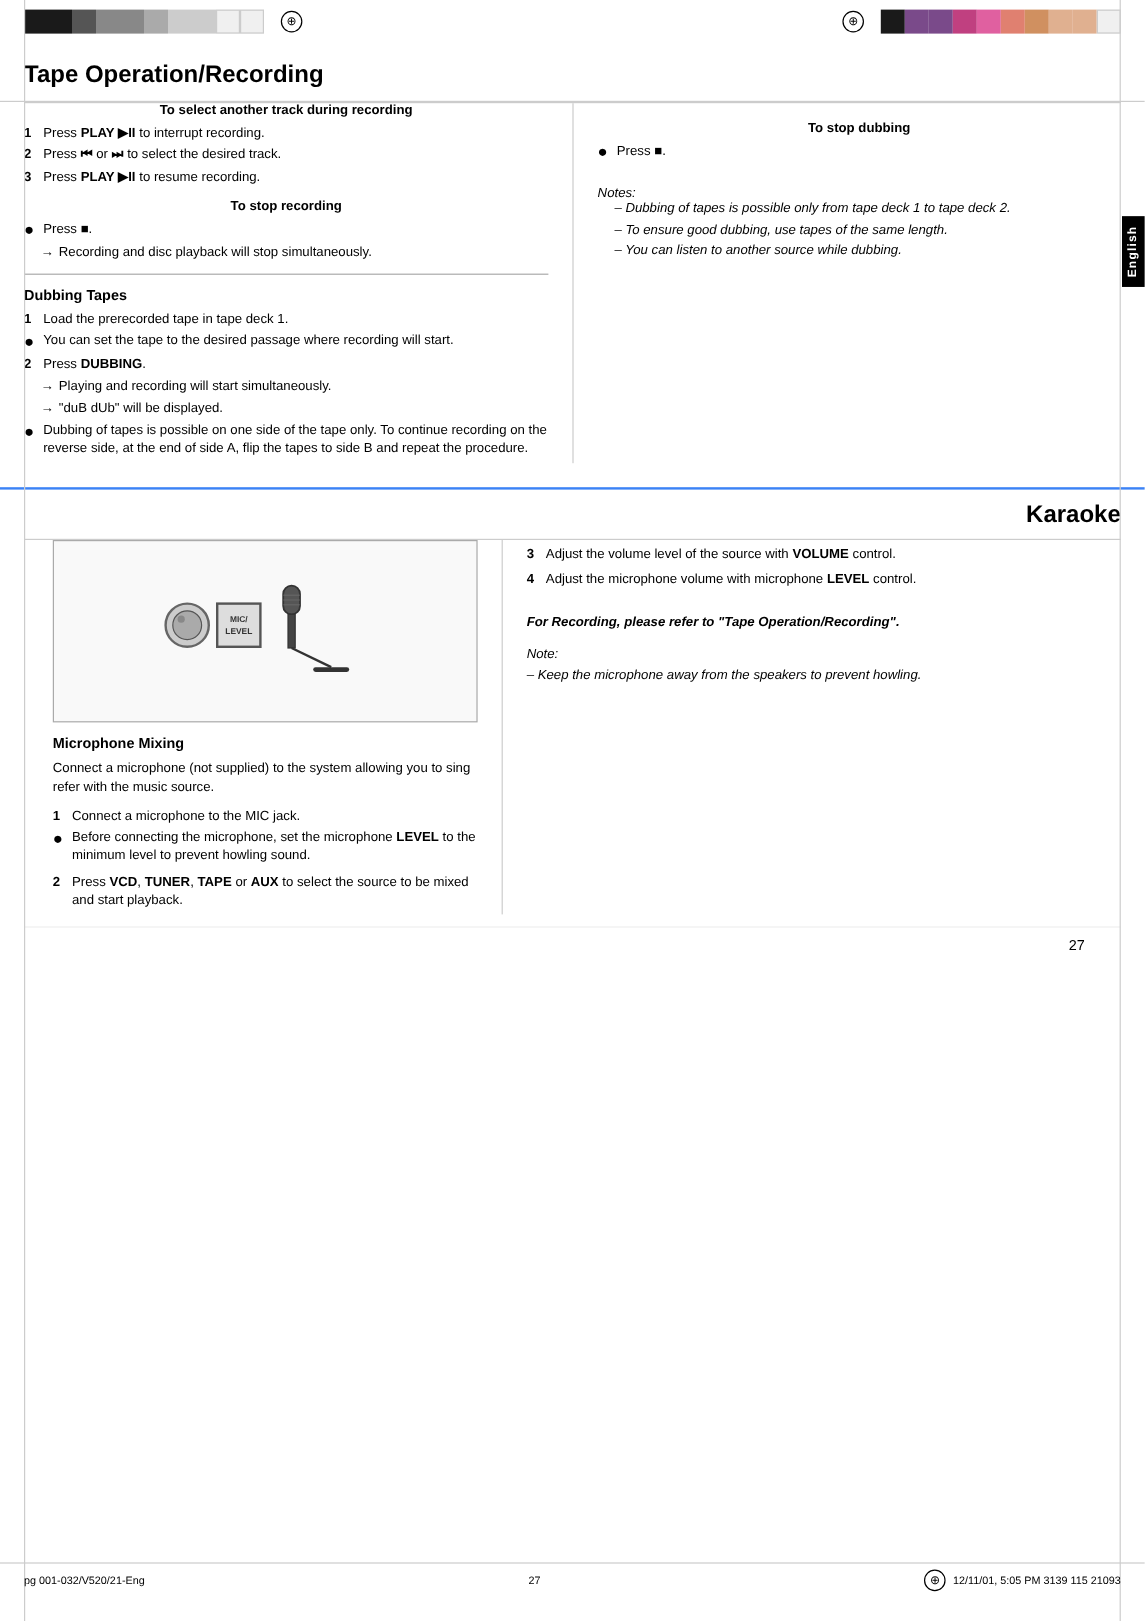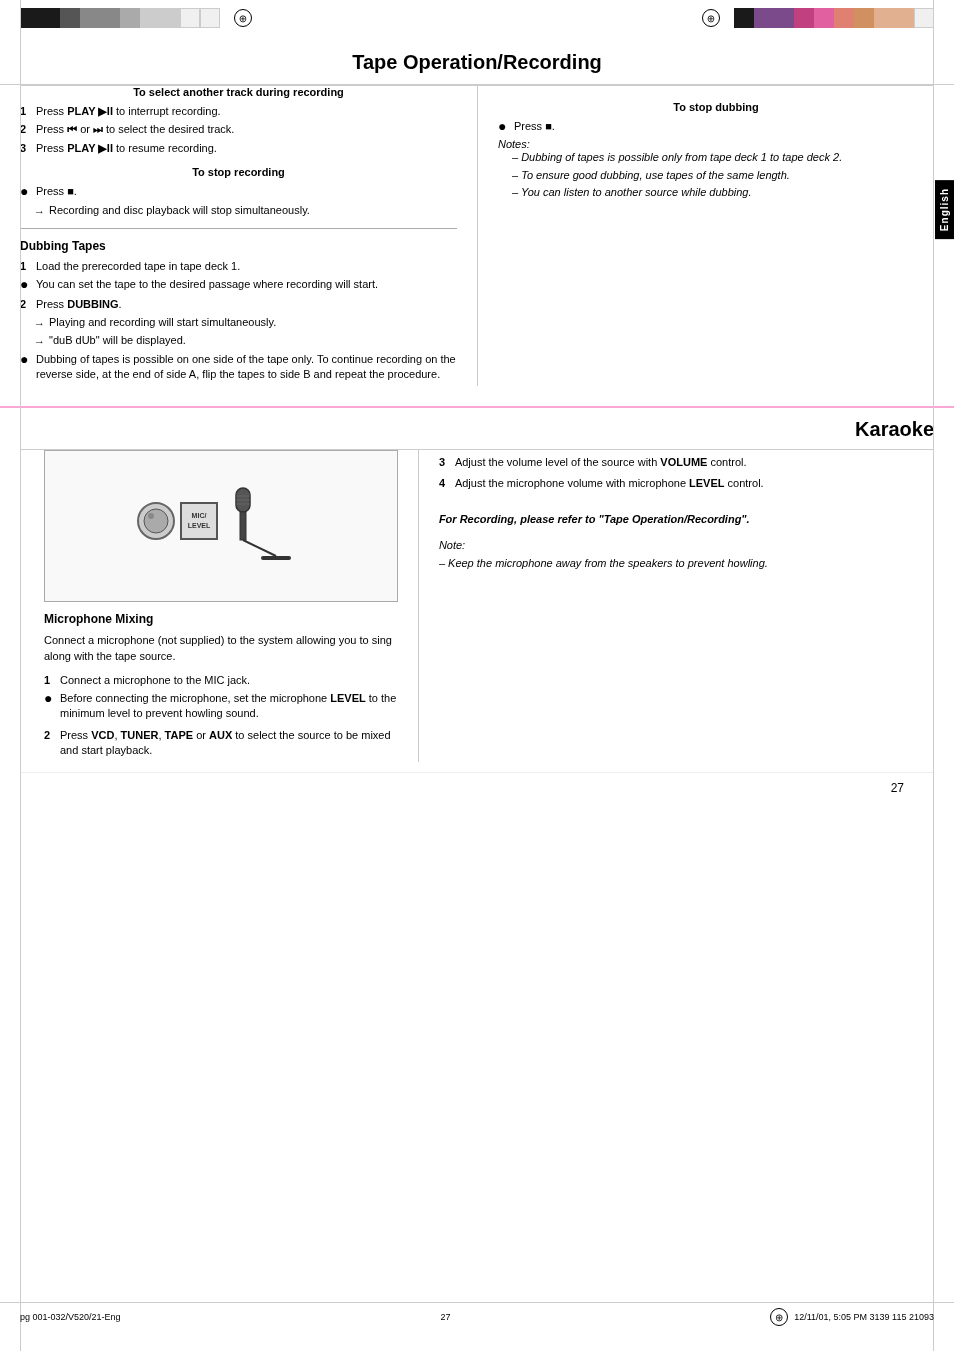--- a/index.html
+++ b/index.html
@@ -42,21 +42,21 @@
       transform: rotate(180deg);
       background: #000;
       color: #fff;
       padding: 8px 4px;
       font-size: 10px;
       font-weight: bold;
       letter-spacing: 1px;
     }
 
     .page-title {
-      text-align: center;
+      text-align: left;
       font-size: 20px;
       font-weight: bold;
       padding: 15px 20px 10px;
       border-bottom: 1px solid #ccc;
     }
 
     .section-heading {
       font-weight: bold;
       font-size: 11px;
       text-align: center;
@@ -118,21 +118,21 @@
       margin-bottom: 6px;
     }
 
     .italic-text {
       font-style: italic;
     }
 
     
     .karaoke-section {
       margin-top: 10px;
-      border-top: 2px solid #f9a8d4;
+      border-top: 2px solid #3b82f6;
     }
 
     .karaoke-title {
       text-align: right;
       font-size: 20px;
       font-weight: bold;
       padding: 10px 20px 8px;
     }
 
     .karaoke-content {
@@ -383,21 +383,21 @@
 
   <div class="right-col">
 
     <div>
       <div class="section-heading" style="text-align:center;">To stop dubbing</div>
       <div class="bullet-item">
         <span class="bullet">●</span>
         <span>Press <strong>■</strong>.</span>
       </div>
 
-      <div style="margin-top:4px;">
+      <div style="margin-top:21px;">
         <div class="italic-text">Notes:</div>
         <div class="arrow-note italic-text">
           <span>– Dubbing of tapes is possible only from tape deck 1 to tape deck 2.</span>
         </div>
         <div class="arrow-note italic-text">
           <span>– To ensure good dubbing, use tapes of the same length.</span>
         </div>
         <div class="arrow-note italic-text">
           <span>– You can listen to another source while dubbing.</span>
         </div>
@@ -442,21 +442,21 @@
           <rect x="119" y="46" width="6" height="28" fill="#444" stroke="#333" stroke-width="1"></rect>
 
           <line x1="122" y1="74" x2="155" y2="90" stroke="#333" stroke-width="2"></line>
 
           <rect x="140" y="90" width="30" height="4" rx="2" fill="#333"></rect>
         </svg>
       </div>
 
       <div>
         <div class="subsection-title">Microphone Mixing</div>
-        <p style="margin-bottom:8px; line-height:1.5;">Connect a microphone (not supplied) to the system allowing you to sing along with the tape source.</p>
+        <p style="margin-bottom:8px; line-height:1.5;">Connect a microphone (not supplied) to the system allowing you to sing refer with the music source.</p>
 
         <ul class="numbered-list">
           <li>
             <span class="num">1</span>
             <span>Connect a microphone to the MIC jack.</span>
           </li>
         </ul>
 
         <div class="bullet-item">
           <span class="bullet">●</span>

